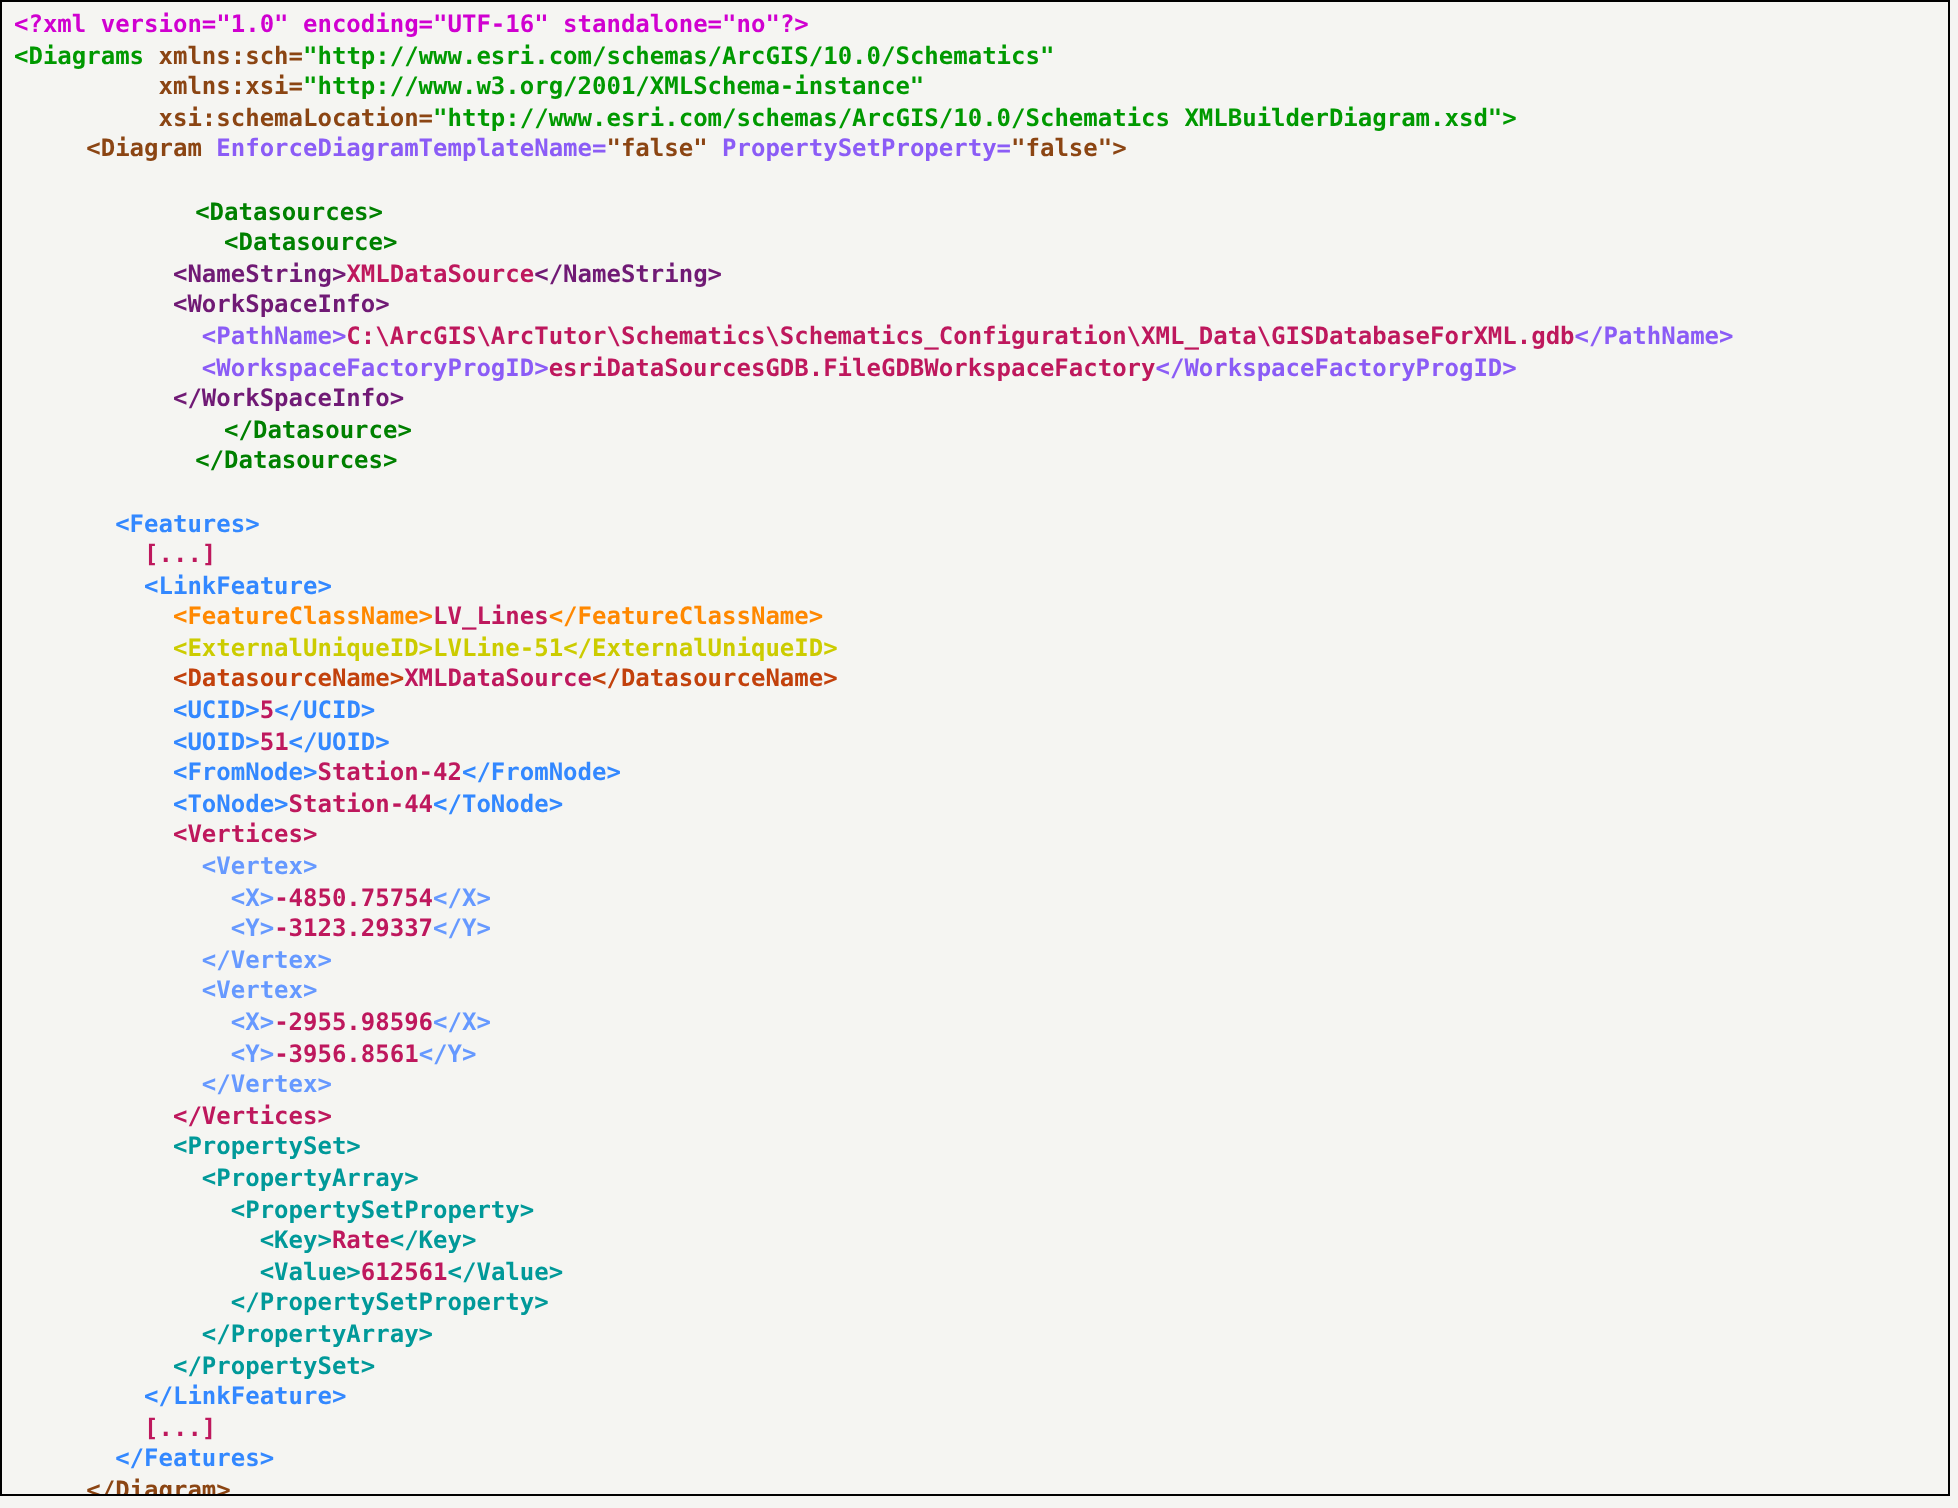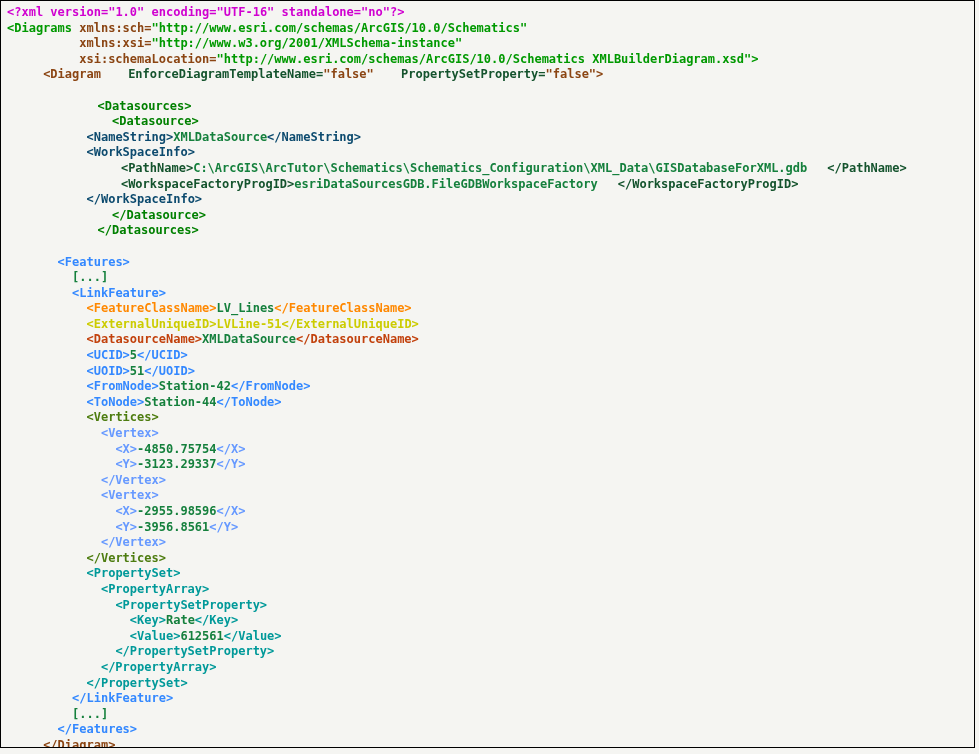--- a/index.html
+++ b/index.html
@@ -16,30 +16,30 @@
     padding: 4px 6px;
     width: 975px;
     height: 748px;
     box-sizing: border-box;
     overflow: hidden;
   }
   .magenta { color: #d000d0; }
   .green { color: #009900; }
   .green-dark { color: #008000; margin-left: 40px; }
   .brown { color: #8b4513; text-align: center; }
-  .red { color: #14532d; margin-left: 20px; }
-  .black { color: #15803d; }
+  .red { color: #8b5cf6; }
+  .black { color: #be185d; }
   .blue { color: #3388ff; }
   .blue-light { color: #6699ff; }
   .blue-deep { color: #c2410c; }
   .orange { color: #ff8800; }
   .yellow { color: #cccc00; }
-  .pink { color: #4d7c0f; text-align: right; }
+  .pink { color: #be185d; text-align: right; }
   .teal { color: #009999; }
-  .olive { color: #0c4a6e; }
+  .olive { color: #701a75; }
   pre { margin: 0; white-space: pre; }
 </style>
 </head>
 <body>
 
 <div class="container">
 <pre><span class="magenta"><span>&lt;?xml version=</span><span>"1.0"</span><span> encoding=</span><span>"UTF-16"</span><span> standalone=</span><span>"no"</span><span>?&gt;</span></span>
 <span class="green"><span>&lt;Diagrams</span></span><span class="brown"> xmlns:sch=</span><span class="green">"http://www.esri.com/schemas/ArcGIS/10.0/Schematics"</span>
           <span class="brown">xmlns:xsi=</span><span class="green">"http://www.w3.org/2001/XMLSchema-instance"</span>
           <span class="brown">xsi:schemaLocation=</span><span class="green">"http://www.esri.com/schemas/ArcGIS/10.0/Schematics XMLBuilderDiagram.xsd"</span><span class="green">&gt;</span>

